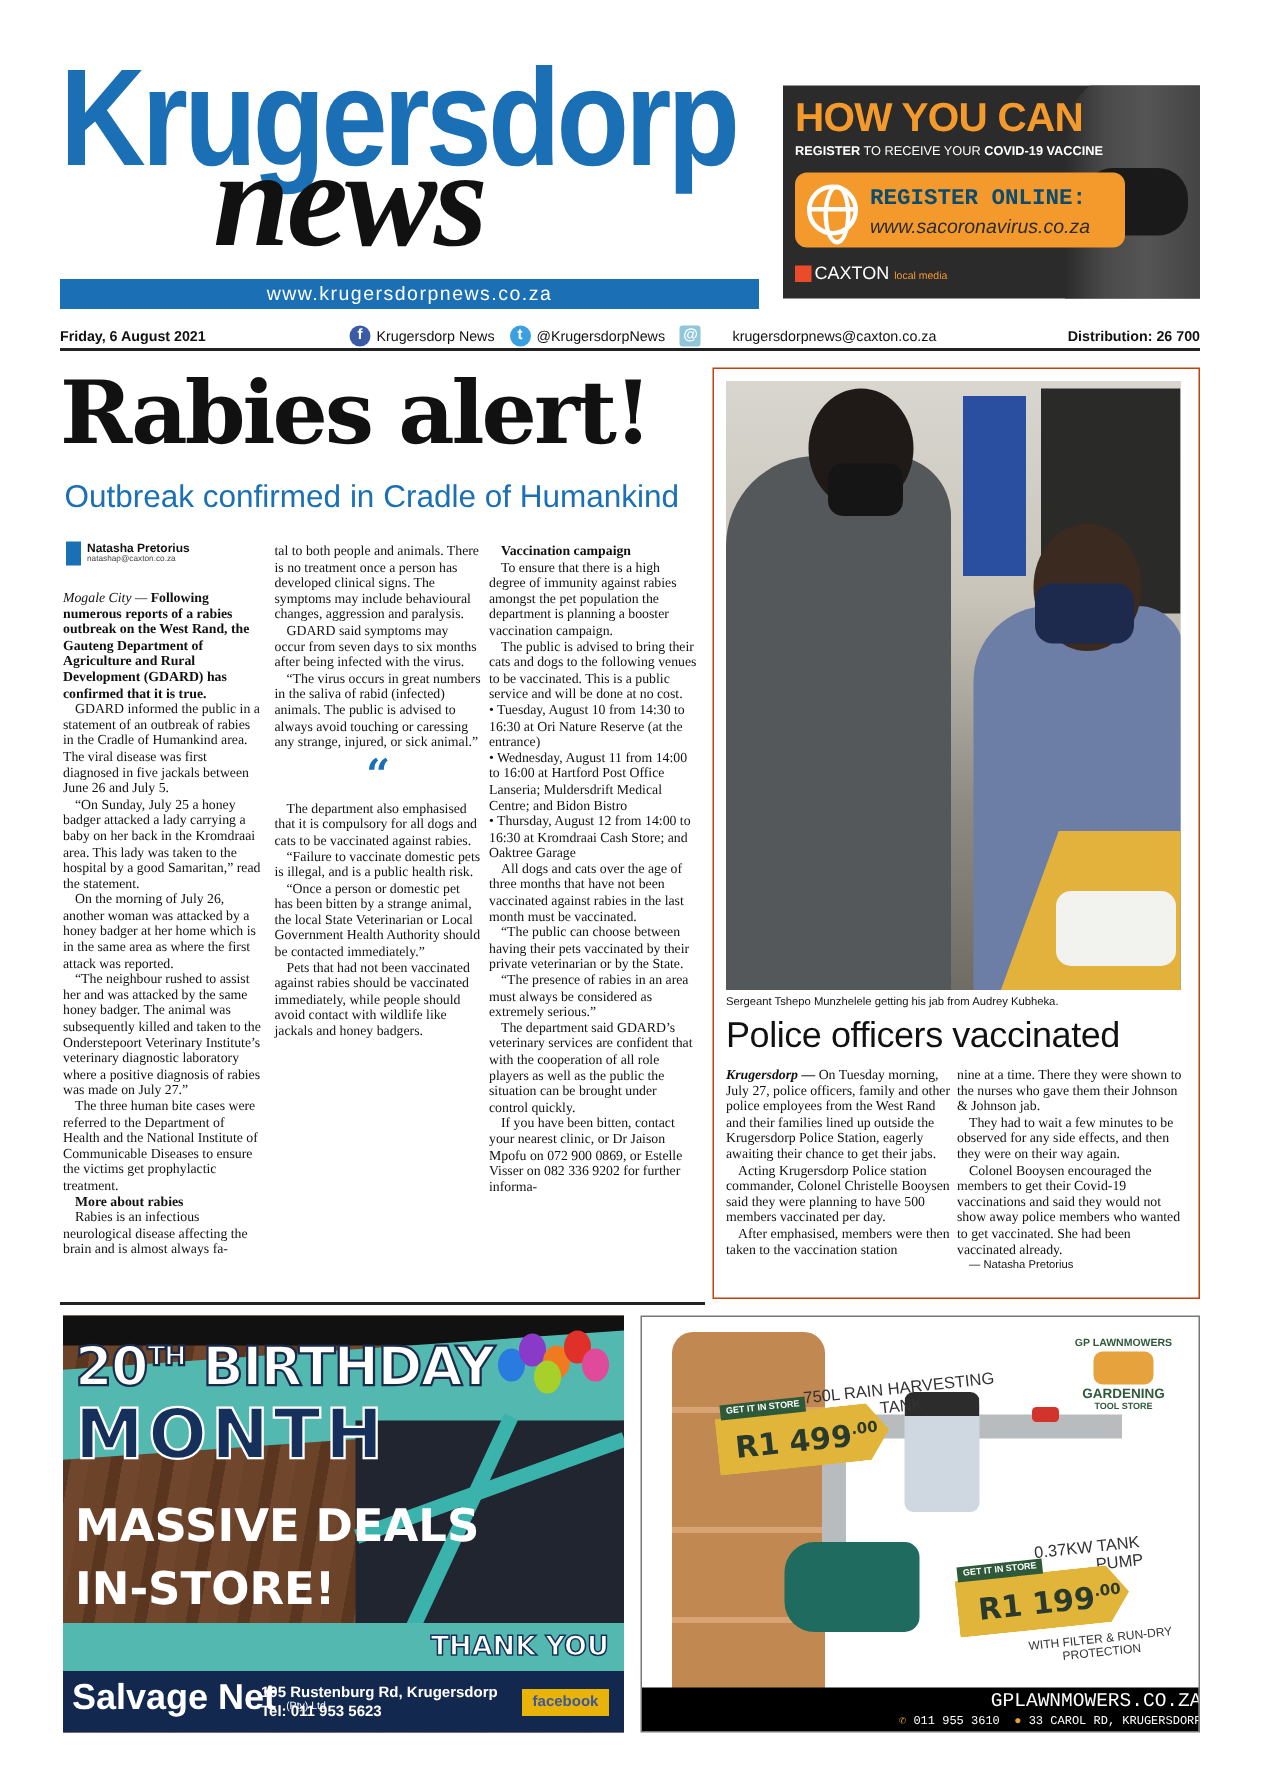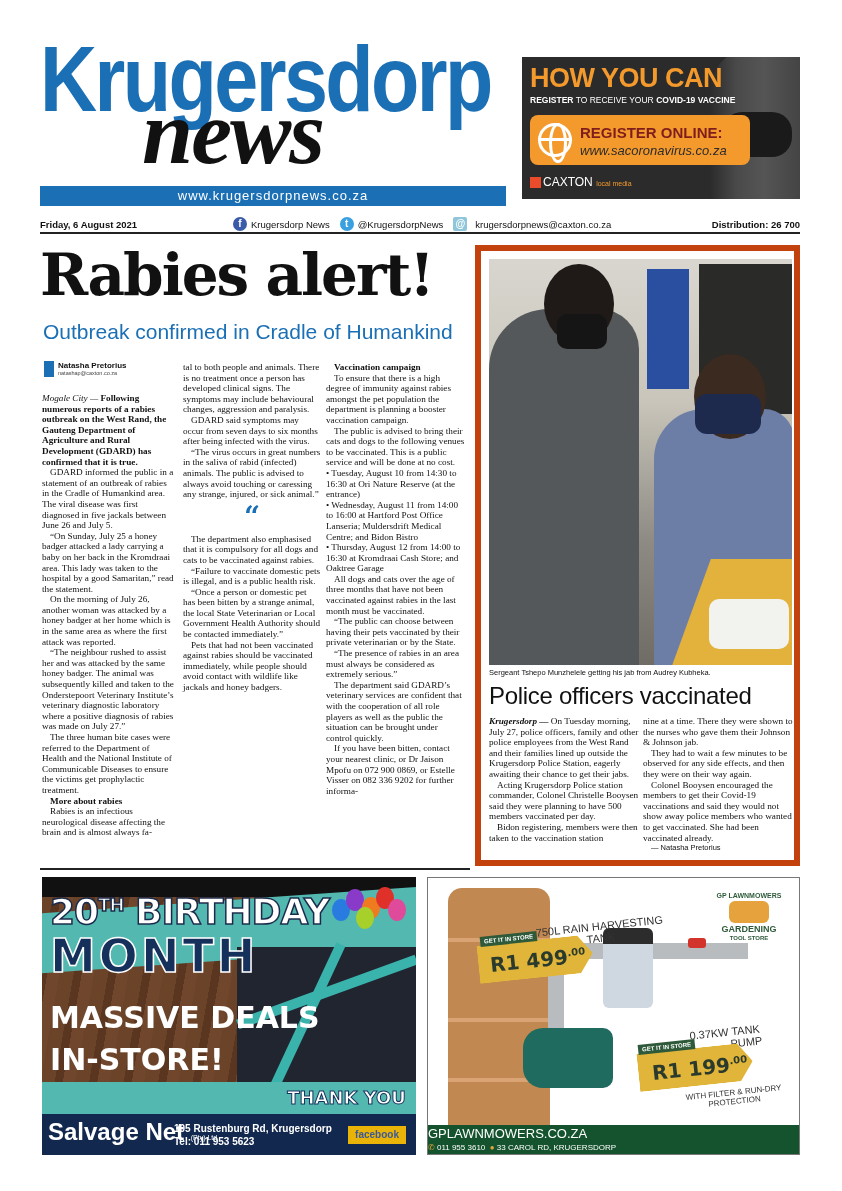--- a/index.html
+++ b/index.html
@@ -13,21 +13,21 @@
 .covid{left:522px;top:57px;width:278px;height:142px;background:#2b2b2b;overflow:hidden}
 .covid-man{position:absolute;right:0;top:-10px;width:90px;height:160px;background:linear-gradient(90deg,#2b2b2b 0%,#4a4a4a 30%,#555 60%,#444 100%);border-radius:45px 0 0 0}
 .covid-mask{position:absolute;right:8px;top:55px;width:70px;height:45px;background:#1a1a1a;border-radius:20px}
 .covid-h{position:absolute;left:8px;top:6px;font-family:"Liberation Sans",sans-serif;font-weight:bold;font-size:27px;color:#f49a2d;letter-spacing:-0.5px;white-space:nowrap}
 .covid-sub{position:absolute;left:8px;top:38px;font-family:"Liberation Sans",sans-serif;font-size:8.5px;color:#fff;white-space:nowrap}
 .covid-sub b{font-weight:bold}
 .covid-btn{position:absolute;left:8px;top:58px;width:220px;height:50px;background:#f49a2d;border-radius:8px}
 .globe{position:absolute;left:8px;top:8px;width:34px;height:34px;border:3px solid #fff;border-radius:50%}
 .globe:before{content:"";position:absolute;left:8px;top:-3px;width:12px;height:34px;border:3px solid #fff;border-radius:50%}
 .globe:after{content:"";position:absolute;left:-3px;top:12px;width:34px;height:3px;background:#fff}
-.covid-reg{position:absolute;left:50px;top:9px;font-family:Liberation Sans, sans-serif;font-weight:bold;font-size:15px;color:#7f1d1d;white-space:nowrap}
+.covid-reg{position:absolute;left:50px;top:9px;font-family:Liberation Mono, monospace;font-weight:bold;font-size:15px;color:#0c4a6e;white-space:nowrap}
 .covid-web{position:absolute;left:50px;top:28px;font-family:"Liberation Sans",sans-serif;font-style:italic;font-size:13px;color:#2b2b2b;white-space:nowrap}
 .caxton{position:absolute;left:8px;top:118px;font-family:"Liberation Sans",sans-serif;font-size:12px;color:#fff;white-space:nowrap}
 .caxton .cx{display:inline-block;width:11px;height:11px;background:#e94b2b;vertical-align:middle;margin-right:2px}
 .caxton small{font-size:7px;color:#f49a2d}
 
 .dateline{left:40px;top:216px;width:760px;height:18px;border-bottom:2px solid #222;font-family:"Liberation Sans",sans-serif;font-size:9.5px;display:flex;align-items:center}
 .dateline .date{font-weight:bold;width:193px}
 .dateline .mid{display:flex;align-items:center;gap:4px;flex:1}
 .ico{display:inline-block;width:14px;height:14px;border-radius:50%;text-align:center;color:#fff;font-size:10px;line-height:14px;font-weight:bold}
 .dateline .dist{font-weight:bold;text-align:right}
@@ -44,21 +44,21 @@
 .col .lead{font-weight:bold}
 .col .lead i{font-weight:normal}
 .col .sh{font-weight:bold;text-indent:8px}
 .c1{left:42px;top:393px;width:134px}
 .c2{left:183px;top:362px;width:138px}
 .c3{left:326px;top:362px;width:140px}
 .pull{text-align:center;font-family:"Liberation Sans",sans-serif;color:#1a6fb5;font-size:14px;line-height:17px;margin:6px 0 8px}
 .pull .q{font-family:"DejaVu Serif",serif;font-weight:bold;font-size:28px;line-height:22px;height:20px}
 .rule-bottom{left:40px;top:868px;width:430px;height:2px;background:#222}
 
-.police{left:475px;top:245px;width:325px;height:621px;border:6px solid #c2410c}
+.police{left:475px;top:245px;width:325px;height:621px;border:1px solid #c2410c}
 .photo{position:absolute;left:8px;top:8px;width:303px;height:406px;background:#b9b6ad;overflow:hidden}
 .p-bg{position:absolute;inset:0;background:linear-gradient(180deg,#d8d6cf 0%,#c9c5ba 35%,#8c8a83 70%,#6f6c66 100%)}
 .p-banner{position:absolute;left:158px;top:10px;width:42px;height:120px;background:#2a4fa0}
 .p-door{position:absolute;left:210px;top:5px;width:93px;height:150px;background:#2a2a28}
 .p-woman{position:absolute;left:0;top:50px;width:150px;height:356px;background:#55585a;border-radius:60px 40px 0 0}
 .p-whead{position:absolute;left:55px;top:5px;width:70px;height:80px;background:#1f1a17;border-radius:50%}
 .p-wmask{position:absolute;left:68px;top:55px;width:50px;height:35px;background:#151515;border-radius:10px}
 .p-man{position:absolute;left:165px;top:150px;width:140px;height:256px;background:#6d7ea6;border-radius:50px 30px 0 0}
 .p-mhead{position:absolute;left:205px;top:95px;width:72px;height:85px;background:#3b2a20;border-radius:50%}
 .p-mmask{position:absolute;left:206px;top:135px;width:66px;height:40px;background:#1d2a4e;border-radius:12px}
@@ -100,21 +100,21 @@
 .plabel{position:absolute;font-family:"Liberation Sans",sans-serif;font-size:11px;color:#333;line-height:12px;white-space:nowrap}
 .pump{position:absolute;left:95px;top:150px;width:90px;height:60px;background:#1f6b5f;border-radius:20px 10px 10px 20px}
 .pipe{position:absolute;left:120px;top:70px;width:16px;height:90px;background:#b9bcbf}
 .pipe2{position:absolute;left:120px;top:65px;width:200px;height:16px;background:#b9bcbf}
 .filter{position:absolute;left:175px;top:50px;width:50px;height:80px;background:#cfd8e0;border-radius:6px;border-top:16px solid #2c2c2c}
 .valve{position:absolute;left:260px;top:60px;width:18px;height:10px;background:#d2332b;border-radius:3px}
 .gp-logo{position:absolute;left:288px;top:14px;width:66px;height:56px;font-family:"Liberation Sans",sans-serif;font-weight:bold;text-align:center;color:#2e5a3a}
 .gp-logo .arc{font-size:7px}
 .gp-logo .mw{width:40px;height:22px;margin:2px auto;background:#e6a23c;border-radius:6px}
 .gp-logo .gs{font-size:9px;line-height:9px}
-.ad2-foot{position:absolute;left:0;top:247px;width:373px;height:31px;background:#14532d;color:#fff;font-family:Liberation Sans, sans-serif;text-align:left}
+.ad2-foot{position:absolute;left:0;top:247px;width:373px;height:31px;background:#000000;color:#fff;font-family:Liberation Mono, monospace;text-align:right}
 .ad2-url{font-size:13px;line-height:16px;padding-top:1px}
 .ad2-contact{font-size:8px;line-height:11px;color:#fff}
 .ad2-contact .i{color:#e0a23a}
 </style>
 </head>
 <body>
 
 <div class="abs mast-title">Krugersdorp</div>
 <div class="abs mast-news">news</div>
 <div class="abs mast-url">www.krugersdorpnews.co.za</div>
@@ -133,21 +133,21 @@
 </div>
 
 <div class="abs dateline">
   <span class="date">Friday, 6 August 2021</span>
   <span class="mid">
     <span class="ico" style="background:#3b5ba8">f</span>
     <span>Krugersdorp News</span>
     <span class="ico" style="background:#3aa0e0;margin-left:6px">t</span>
     <span>@KrugersdorpNews</span>
     <span class="ico" style="background:#8fc6d9;border-radius:2px;margin-left:6px">@</span>
-    <span style="margin-left:4px">krugersdorpnews@caxton.co.za</span>
+    <span style="margin-left:17px">krugersdorpnews@caxton.co.za</span>
   </span>
   <span class="dist">Distribution: 26 700</span>
 </div>
 
 <div class="abs headline">Rabies alert!</div>
 <div class="abs subhead">Outbreak confirmed in Cradle of Humankind</div>
 <div class="abs byline">
   <div class="sq"></div>
   <div>
     <div class="nm">Natasha Pretorius</div>
@@ -207,21 +207,21 @@
     <div class="p-mhead"></div>
     <div class="p-mmask"></div>
     <div class="p-table"></div>
     <div class="p-cloth"></div>
   </div>
   <div class="caption">Sergeant Tshepo Munzhelele getting his jab from Audrey Kubheka.</div>
   <div class="ptitle">Police officers vaccinated</div>
   <div class="col pc1">
     <p class="noi"><i style="font-weight:bold">Krugersdorp —</i><span> On Tuesday morning, July 27, police officers, family and other police employees from the West Rand and their families lined up outside the Krugersdorp Police Station, eagerly awaiting their chance to get their jabs.</span></p>
     <p>Acting Krugersdorp Police station commander, Colonel Christelle Booysen said they were planning to have 500 members vaccinated per day.</p>
-    <p>Bidon registering, members were then taken to the vaccination station</p>
+    <p>After emphasised, members were then taken to the vaccination station</p>
   </div>
   <div class="col pc2">
     <p class="noi">nine at a time. There they were shown to the nurses who gave them their Johnson &amp; Johnson jab.</p>
     <p>They had to wait a few minutes to be observed for any side effects, and then they were on their way again.</p>
     <p>Colonel Booysen encouraged the members to get their Covid-19 vaccinations and said they would not show away police members who wanted to get vaccinated. She had been vaccinated already.</p>
     <p class="sig">— Natasha Pretorius</p>
   </div>
 </div>
 
 <div class="abs ad1">

